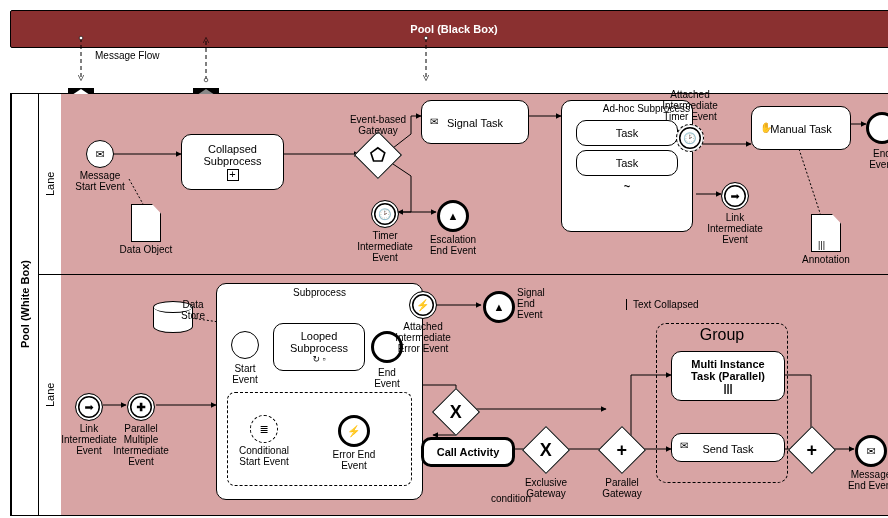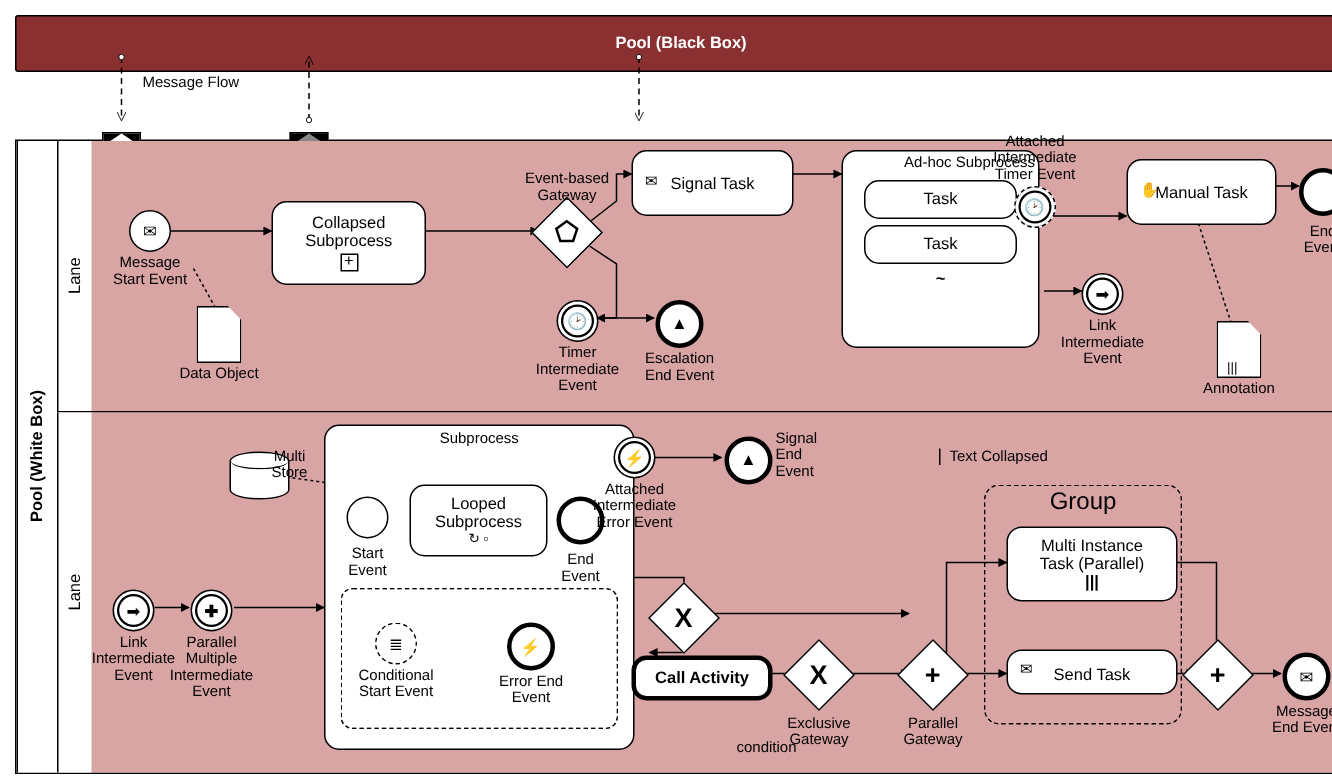--- a/index.html
+++ b/index.html
@@ -371,21 +371,21 @@
               <span style="font-weight:bold;">✚</span>
             </div>
           <div class="label-below" style="white-space:pre-line;">Parallel
 Multiple
 Intermediate
 Event</div>
         </div>
 
         <div class="node" style="left:92px; top:26px;">
           <div class="data-store"></div>
-          <div class="label-above" style="white-space:pre-line; bottom:auto; top:-2px; left:20px; transform:none; width:40px;">Multi
+          <div class="label-above" style="white-space:pre-line; bottom:auto; top:-2px; left:20px; transform:none; width:40px;">Data
 Store</div>
         </div>
 
         <div class="subprocess" style="left:155px; top:8px; width:205px; height:215px;">
           <div style="text-align:center; font-size:10px; padding:3px;">Subprocess</div>
           <div style="position:relative; height:85px;">
             <div class="node" style="left:14px; top:30px;">
               <div class="event-circle"></div>
               <div class="label-below" style="white-space:pre-line;">Start
 Event</div>
@@ -459,21 +459,21 @@
 
         <div class="annotation" style="left:565px; top:24px;">
           <span>Text Collapsed</span>
         </div>
 
         <div class="group-box" style="left:595px; top:48px; width:130px; height:158px;">
           <div style="text-align:center; font-size:16px; padding:2px;">Group</div>
         </div>
 
         <div class="node task" style="left:610px; top:76px; width:96px;">
-          <span style="white-space:pre-line;">Multi Instance
+          <span style="white-space:pre-line;font-weight:bold;">Multi Instance
 Task (Parallel)</span>
           <span style="font-weight:bold;">|||</span>
         </div>
 
         <div class="node task" style="left:610px; top:158px; width:96px; align-items:flex-start;">
           <span style="font-size:10px;">✉</span>
           <span style="align-self:center; margin-top:-8px;">Send Task</span>
         </div>
 
         <div class="node" style="left:734px; top:158px;">

